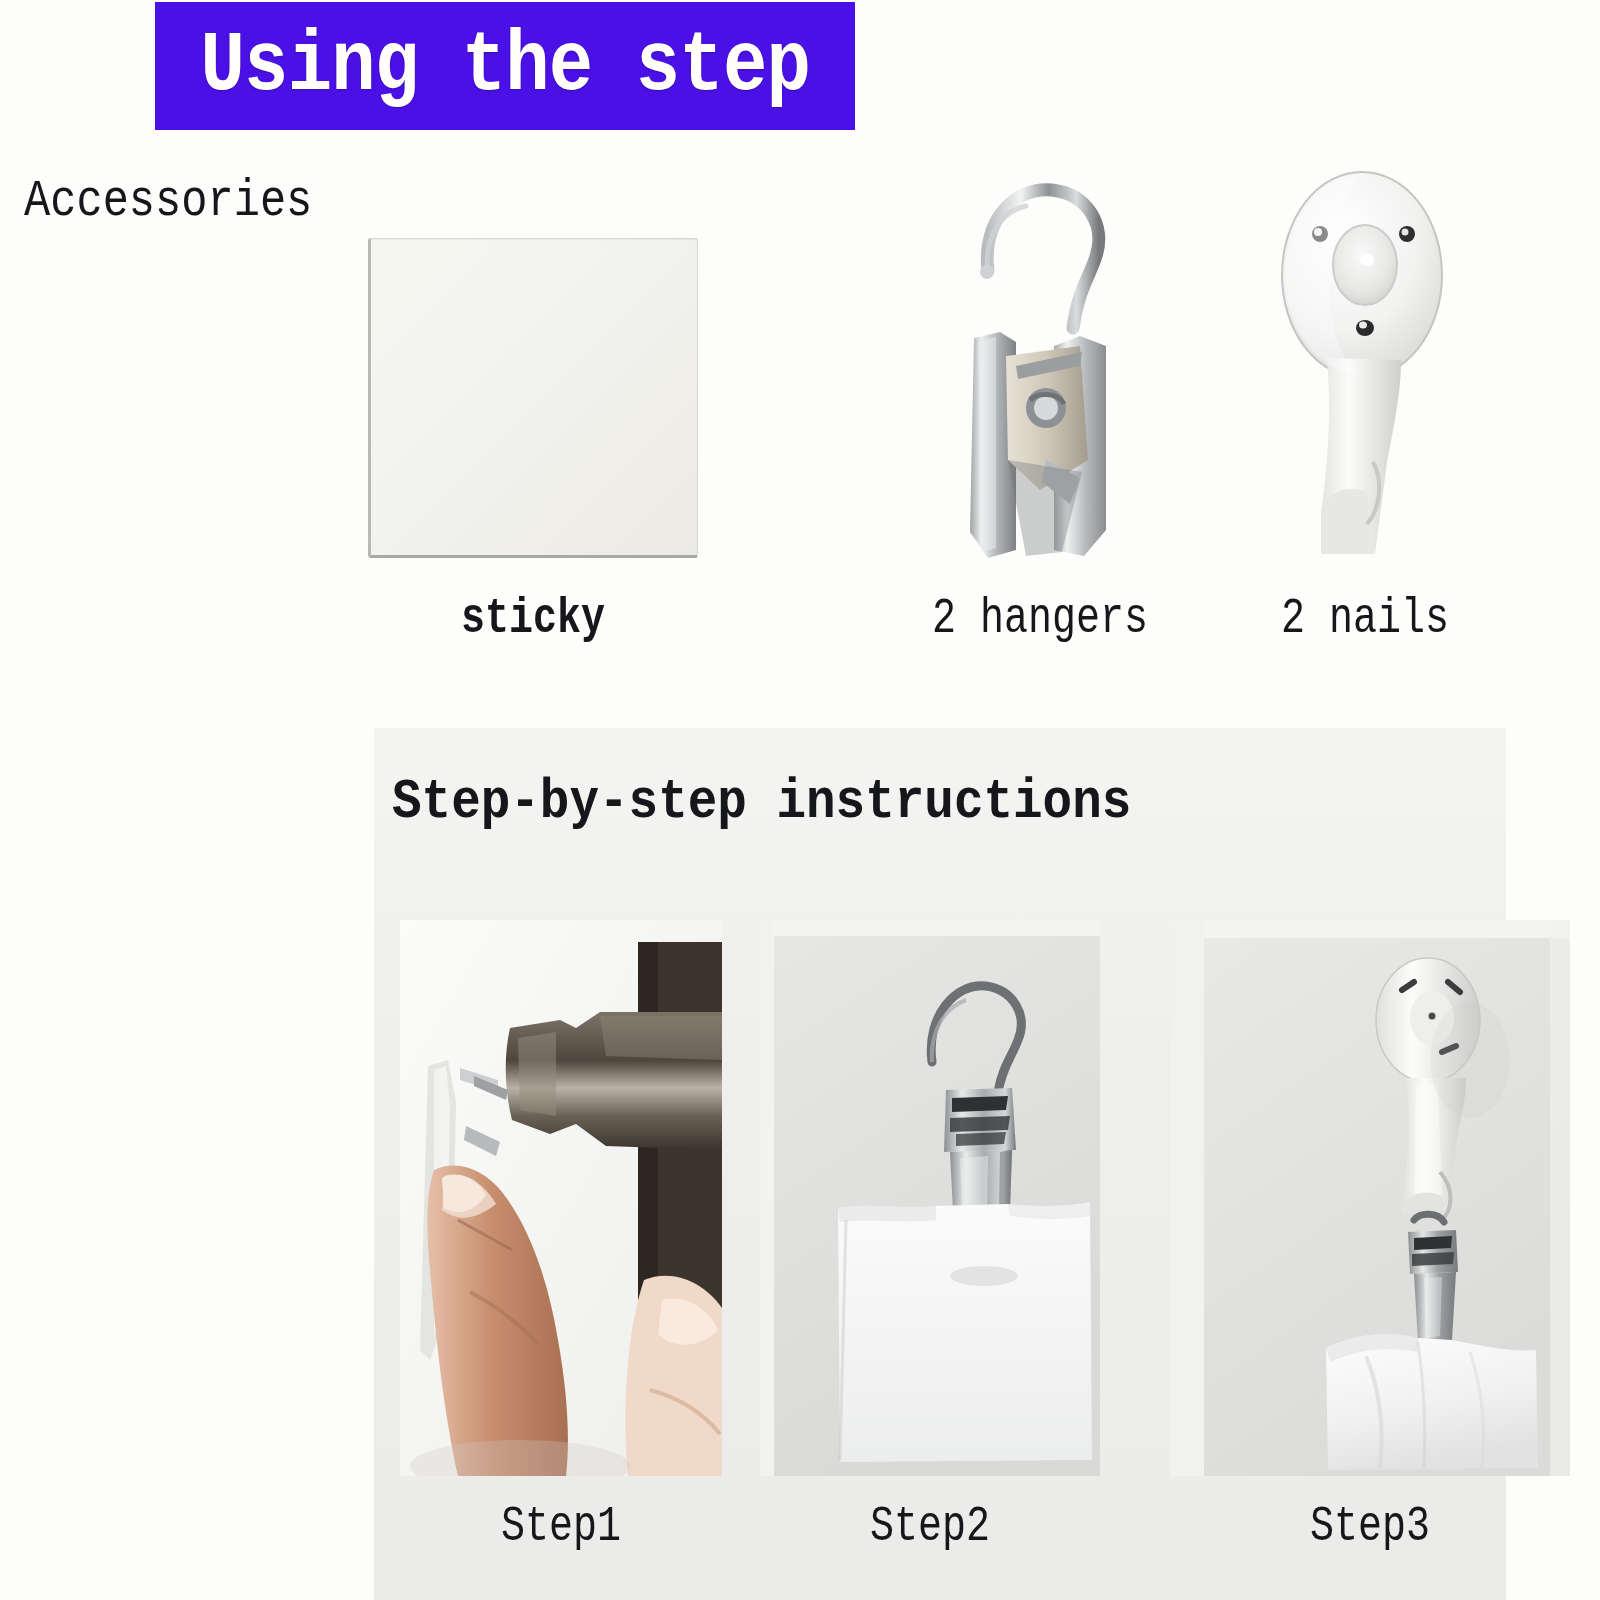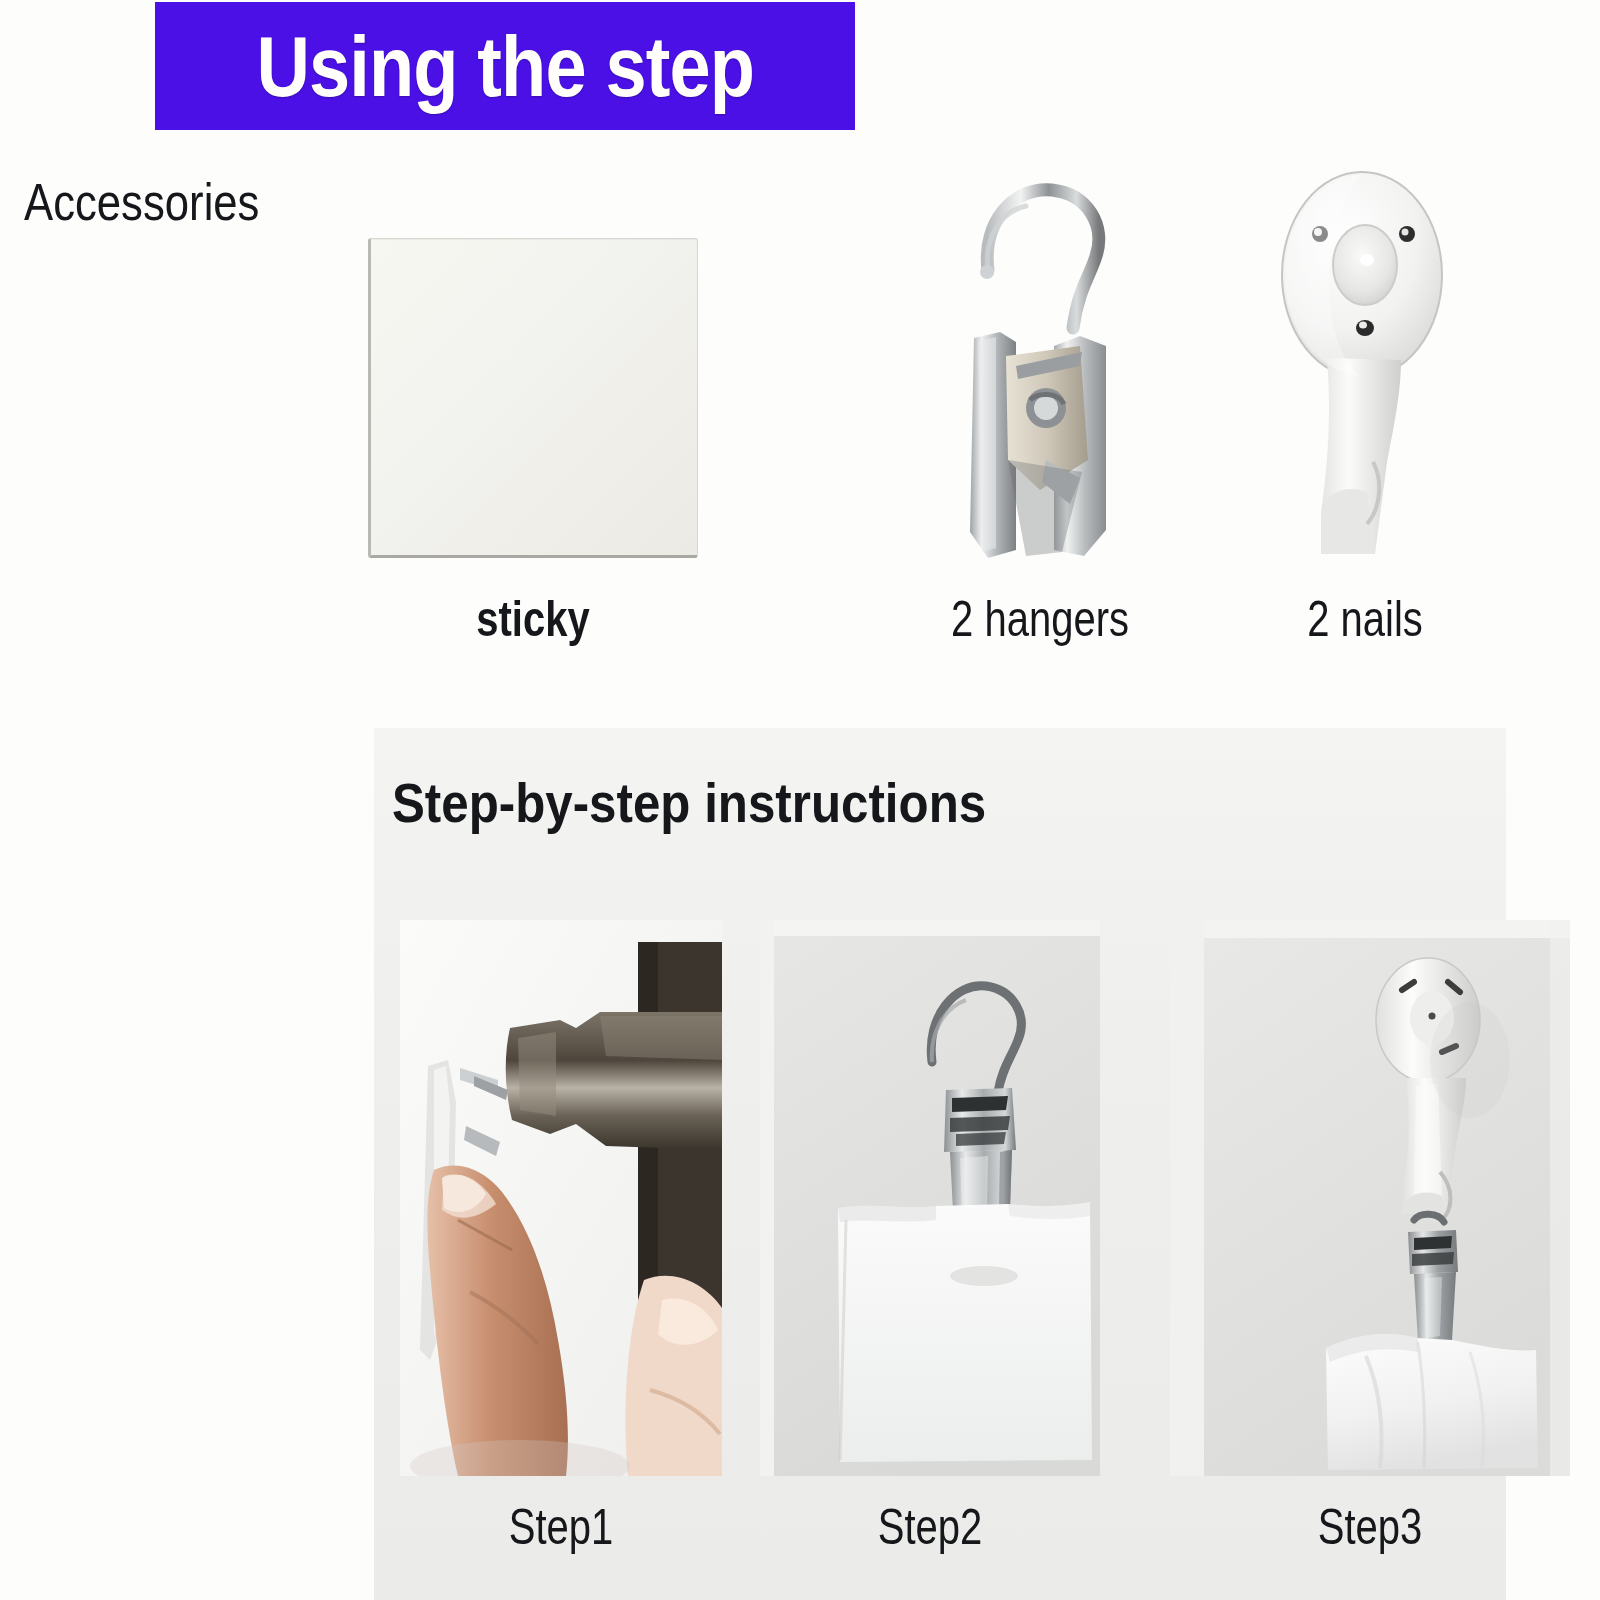--- a/index.html
+++ b/index.html
@@ -4,21 +4,21 @@
 <style>
   html,body{margin:0;padding:0;}
   body{
     width:1600px;height:1600px;
     background:#fdfdfc;
     font-family:"Liberation Sans", sans-serif;
     color:#15171a;
     overflow:hidden;
     position:relative;
   }
-  .stage{position:absolute;inset:0;}
+  .stage{position:absolute;inset:0;font-family:Liberation Mono, monospace;}
 
   
   .banner{
     position:absolute;left:155px;top:2px;width:700px;height:128px;
     background:#4a10e6;
     display:flex;align-items:center;justify-content:center;
   }
   .banner-text{
     color:#fffefa;
     font-size:86px;

